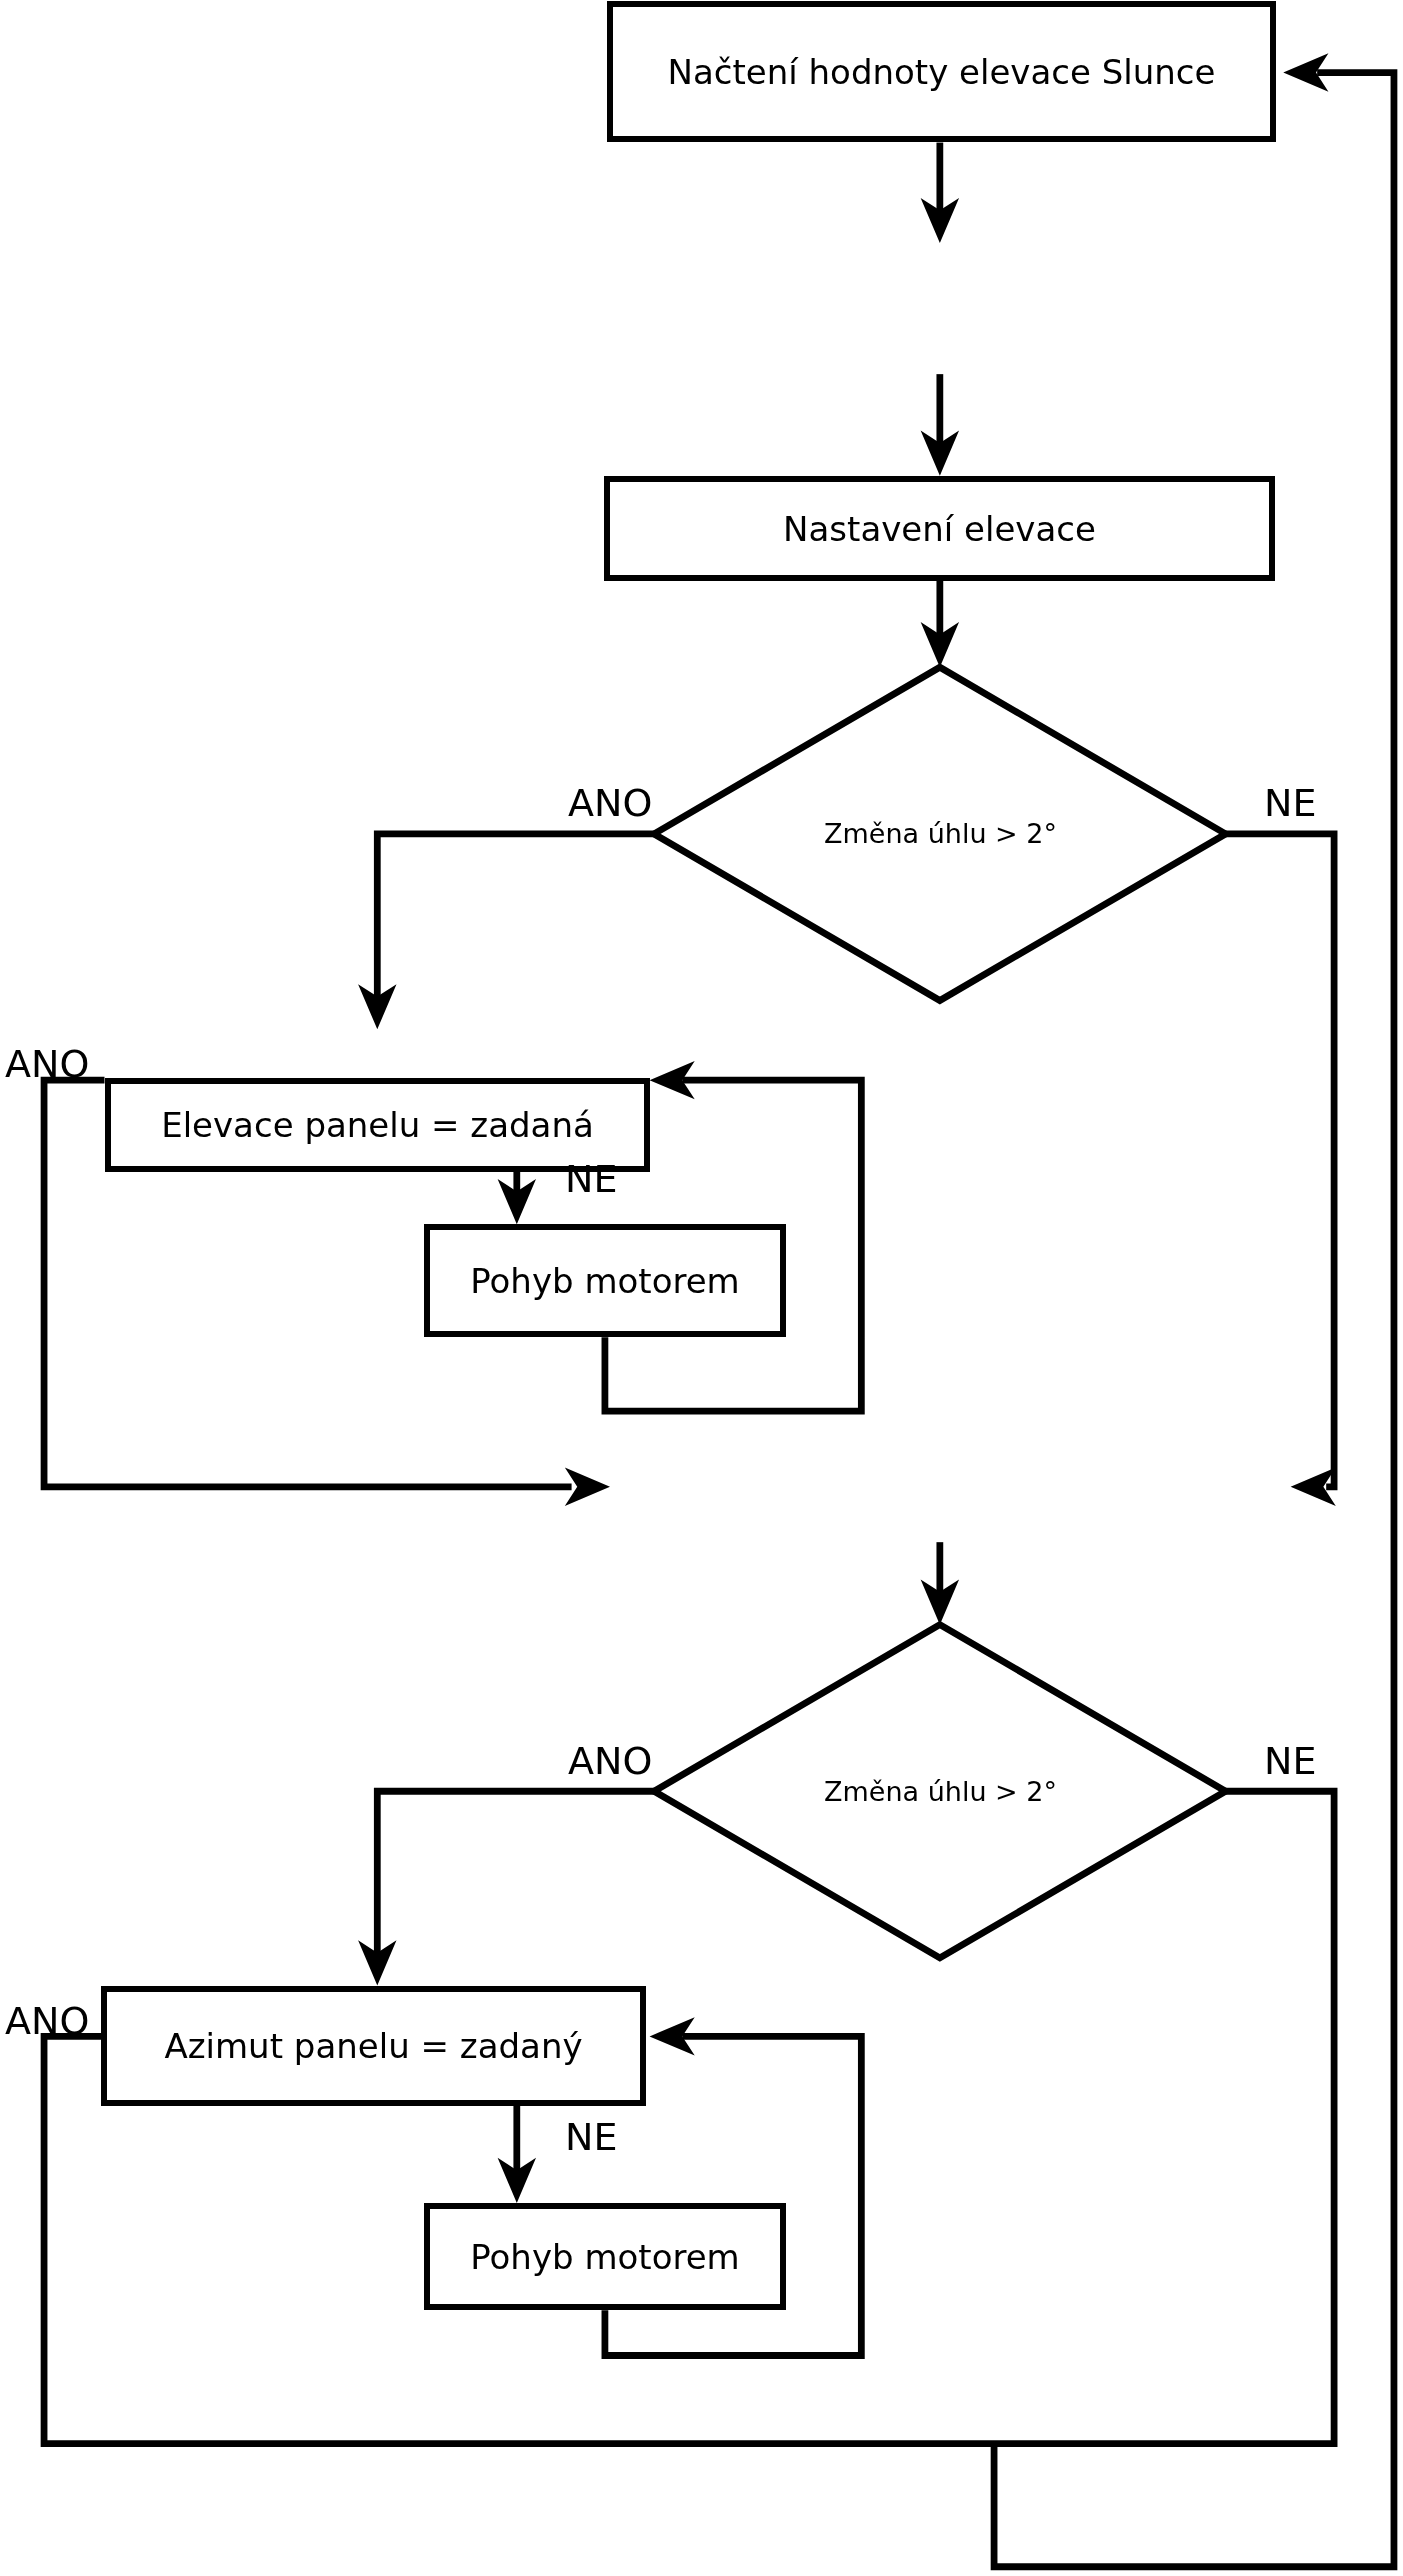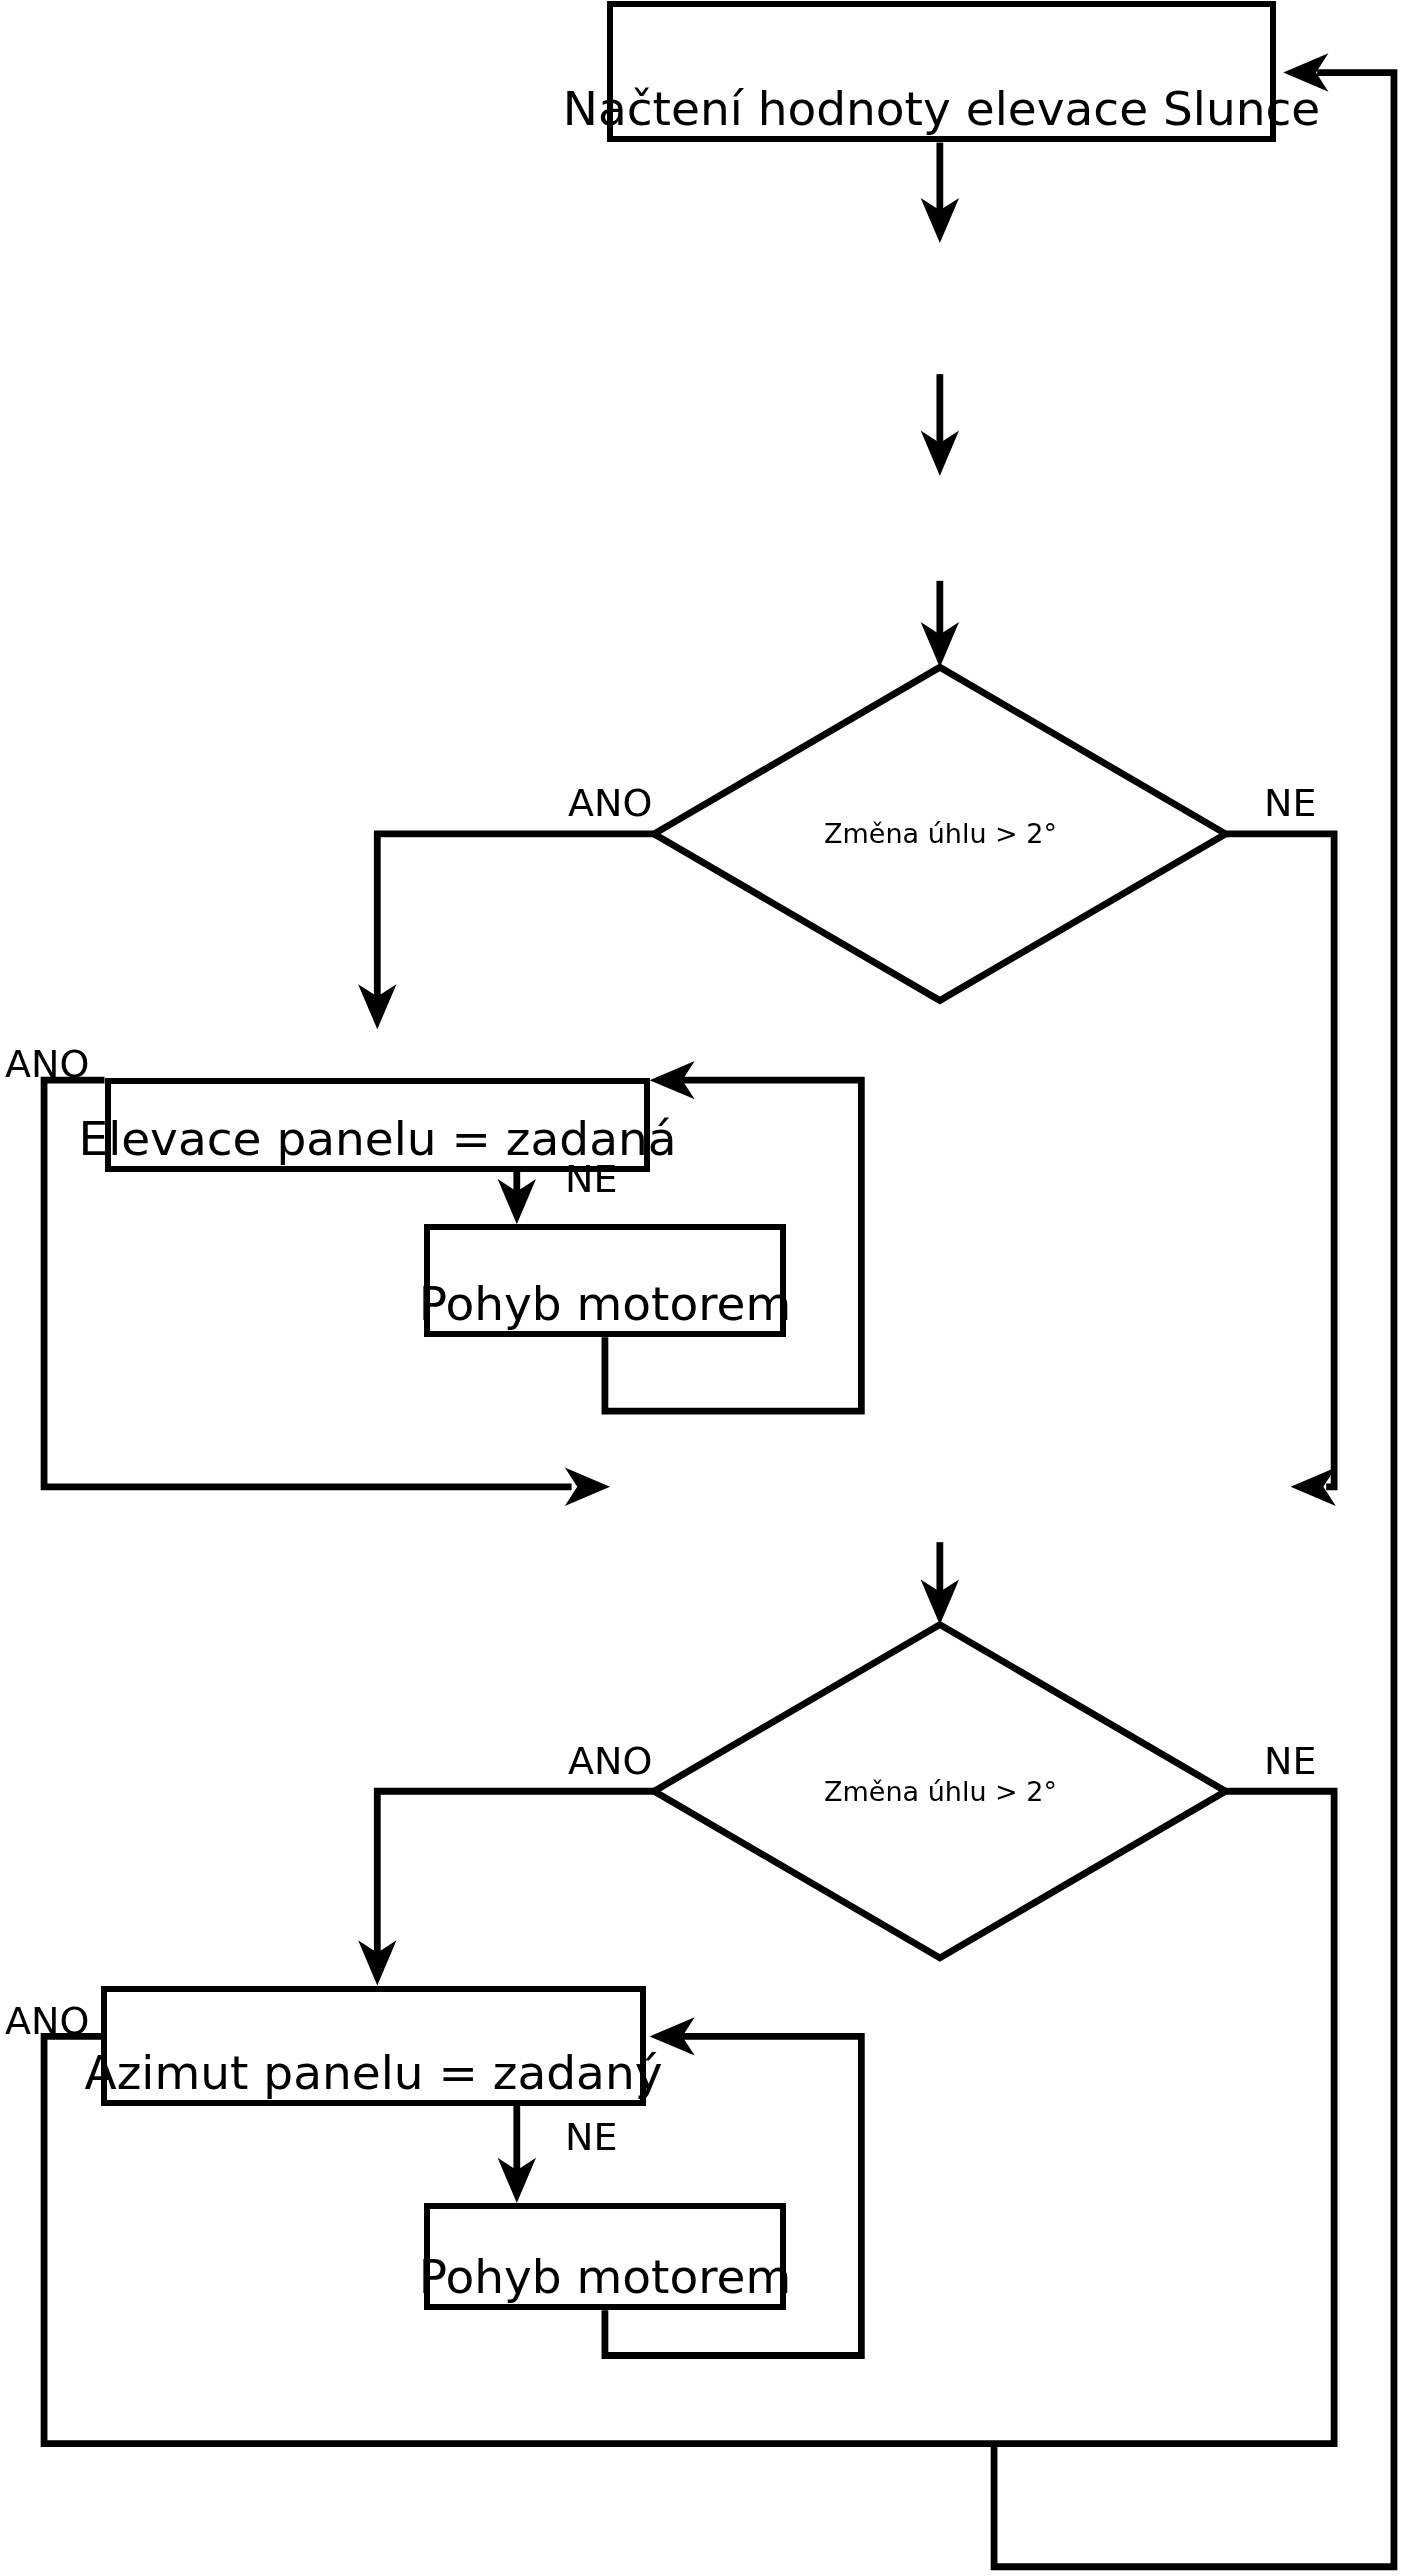--- a/index.html
+++ b/index.html
@@ -9,22 +9,22 @@
     background:#ffffff;
     font-family:"DejaVu Sans", sans-serif;
     color:#000;
     overflow:hidden;
   }
   #connector-layer{position:absolute;left:0;top:0;}
   .node{
     position:absolute;
     border:6.8px solid #000;
     background:#fff;
-    display:flex;align-items:flex-end;justify-content:center;
-    font-size:47px;
+    display:flex;align-items:center;justify-content:center;
+    font-size:34px;
     white-space:nowrap;
     box-sizing:border-box;
     text-align:center;
   }
   .diamond-label{
     position:absolute;
     display:flex;align-items:center;justify-content:center;
     font-size:27px;
     white-space:nowrap;
     text-align:center;
@@ -93,20 +93,23 @@
       <polygon points="1150,3605 1230,3571 1208,3605 1230,3639"></polygon>
       <polygon points="2272,128 2352,94 2330,128 2352,162"></polygon>
     </g>
   </svg>
 
   <div class="node" style="left:607px;top:1.1px;width:669px;height:141px">
     <span>Načtení hodnoty elevace Slunce</span>
   </div>
 
 
+  <div class="node" style="left:604px;top:476px;width:671px;height:105px">
+    <span>Nastavení elevace</span>
+  </div>
 
   <div class="node" style="left:105px;top:1078px;width:545px;height:94px">
     <span>Elevace panelu = zadaná</span>
   </div>
 
   <div class="node" style="left:424px;top:1224px;width:362px;height:113px">
     <span>Pohyb motorem</span>
   </div>
 
 

